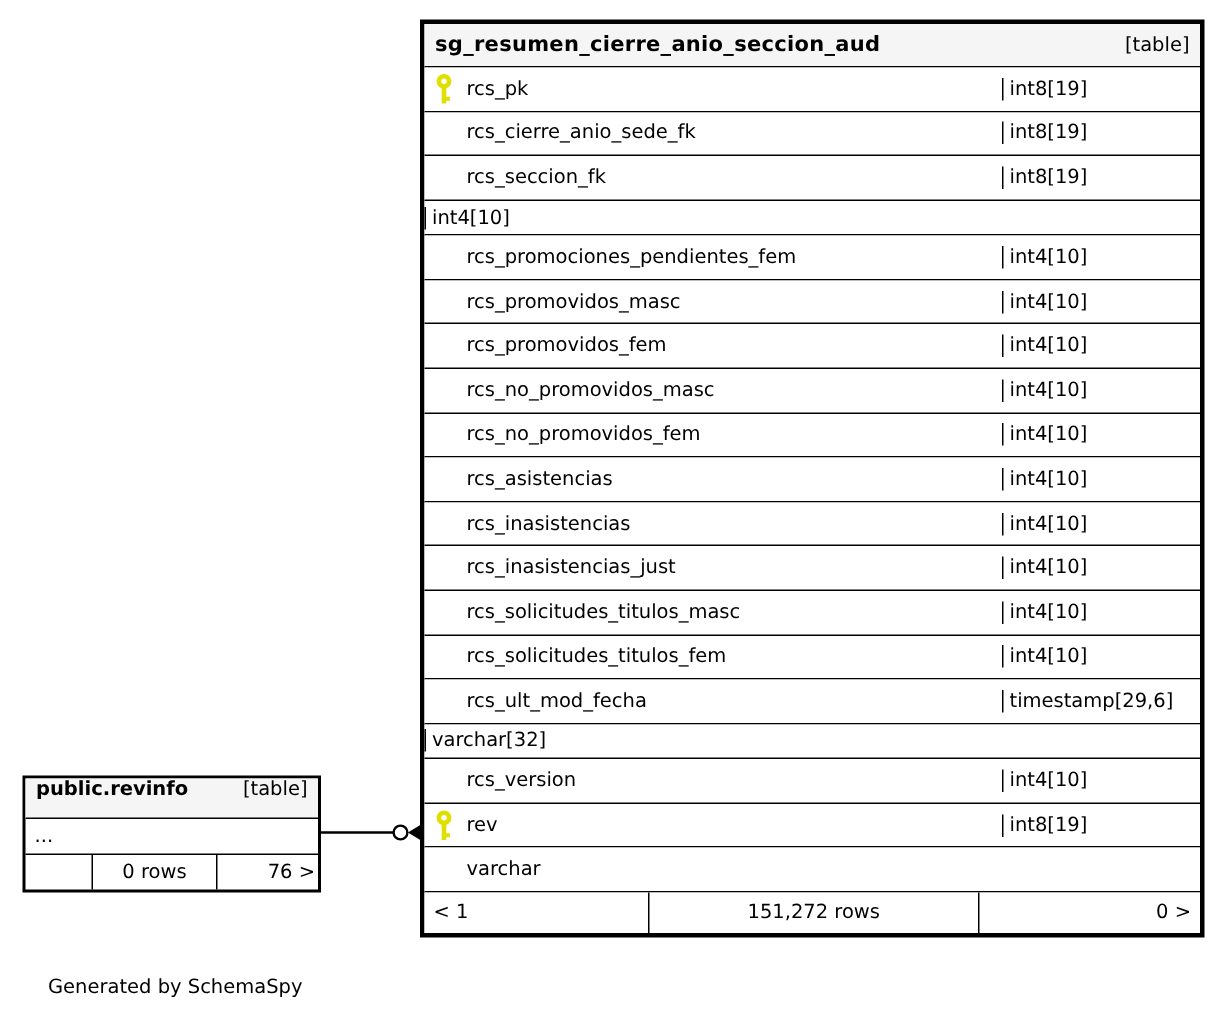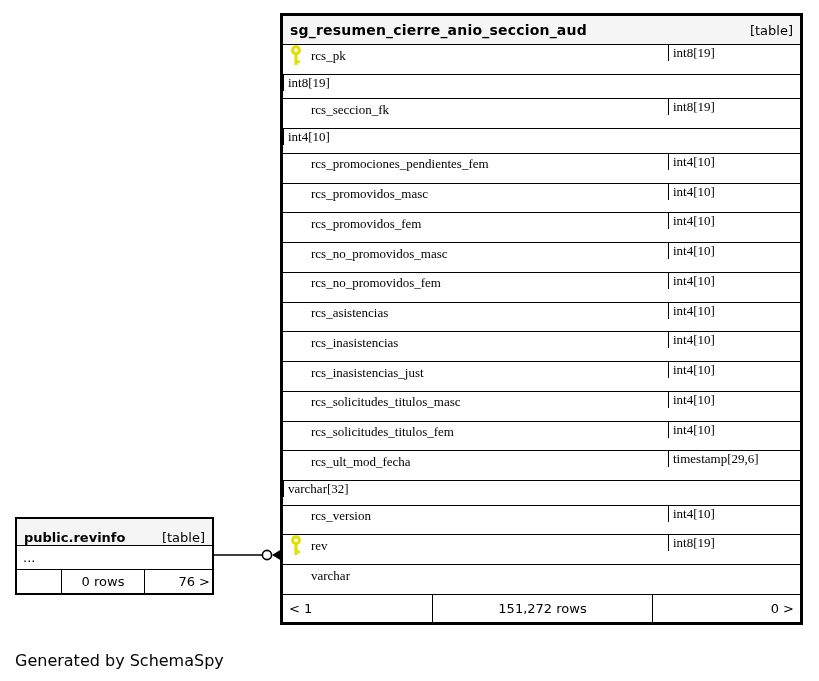--- a/index.html
+++ b/index.html
@@ -22,22 +22,22 @@
   }
   .mt-header{
     height:29px;flex:0 0 29px;background:var(--header-bg);
     border-bottom:1px solid var(--line);
     display:flex;align-items:center;padding:0 7px;font-size:13px;
   }
   .mt-title{font-weight:bold;font-size:14px;letter-spacing:0.2px;}
   .mt-badge{margin-left:auto;font-size:13px;}
   .mt-rows{flex:1 1 auto;display:flex;flex-direction:column;}
   .mt-row{
-    flex:1 1 auto;display:flex;align-items:flex-start;
-    border-bottom:1px solid var(--line);font-size:13px;background:#fff;font-family:Liberation Serif, serif;
+    flex:1 1 auto;display:flex;align-items:center;
+    border-bottom:1px solid var(--line);font-size:13px;background:#fff;
   }
   .cell-name{
     flex:1 1 auto;display:flex;align-items:center;padding-left:7px;
   }
   .key-wrap{width:14px;flex:0 0 14px;display:inline-flex;align-items:center;margin-right:7px;}
   .cell-type{
     flex:0 0 132px;width:132px;border-left:1px solid var(--line);
     display:flex;align-items:center;padding-left:4px;
   }
   .mt-footer{
@@ -49,37 +49,37 @@
   .mf-last{flex:0 0 147px;justify-content:flex-end;}
   
   .rel-table{
     position:absolute;left:15px;top:517px;width:199px;height:78px;
     border:2px solid var(--line);background:#fff;
     display:flex;flex-direction:column;font-size:13px;
   }
   .rel-header{
     height:27px;flex:0 0 27px;background:var(--header-bg);
     border-bottom:1px solid var(--line);
-    display:flex;align-items:flex-end;padding:0 7px;
+    display:flex;align-items:flex-start;padding:0 7px;
   }
   .rel-title{font-weight:bold;font-size:13px;}
   .rel-badge{margin-left:auto;font-size:13px;}
   .rel-body{
     flex:1 1 auto;display:flex;align-items:center;padding-left:6px;
     border-bottom:1px solid var(--line);
   }
   .rel-footer{height:23px;flex:0 0 23px;display:flex;}
   .rf-cell{display:flex;align-items:center;}
   .rf-first{flex:0 0 44px;}
   .rf-mid{flex:1 1 auto;justify-content:center;border-left:1px solid var(--line);border-right:1px solid var(--line);}
   .rf-last{flex:0 0 67px;justify-content:flex-end;padding-right:2px;}
   
   .connector{position:absolute;left:212px;top:544px;width:69px;height:22px;}
   
-  .credit{position:absolute;left:15px;top:651px;font-size:16px;}
+  .credit{position:absolute;left:32px;top:651px;font-size:13px;}
 </style>
 </head>
 <body>
 
 <div class="rel-table">
   <div class="rel-header">
     <span class="rel-title">public.revinfo</span>
     <span class="rel-badge">[table]</span>
   </div>
   <div class="rel-body">...</div>
@@ -110,20 +110,30 @@
           <line x1="6" y1="8.6" x2="6" y2="20" stroke="var(--key)" stroke-width="3.1"></line>
           <line x1="6" y1="16.8" x2="10" y2="16.8" stroke="var(--key)" stroke-width="2.6"></line>
         </svg>
       </span>
       <span>rcs_pk</span>
     </span>
     <span class="cell-type">int8[19]</span>
   </div>
 
   <div class="mt-row">
+    <span class="cell-name">
+      <span class="key-wrap" style="visibility: hidden;">
+        <svg width="13" height="21" viewBox="0 0 13 21">
+          <circle cx="6" cy="5.2" r="3.4" fill="none" stroke="var(--key)" stroke-width="3.1"></circle>
+          <line x1="6" y1="8.6" x2="6" y2="20" stroke="var(--key)" stroke-width="3.1"></line>
+          <line x1="6" y1="16.8" x2="10" y2="16.8" stroke="var(--key)" stroke-width="2.6"></line>
+        </svg>
+      </span>
+      <span>rcs_cierre_anio_sede_fk</span>
+    </span>
     <span class="cell-type">int8[19]</span>
   </div>
 
   <div class="mt-row">
     <span class="cell-name">
       <span class="key-wrap" style="visibility: hidden;">
         <svg width="13" height="21" viewBox="0 0 13 21">
           <circle cx="6" cy="5.2" r="3.4" fill="none" stroke="var(--key)" stroke-width="3.1"></circle>
           <line x1="6" y1="8.6" x2="6" y2="20" stroke="var(--key)" stroke-width="3.1"></line>
           <line x1="6" y1="16.8" x2="10" y2="16.8" stroke="var(--key)" stroke-width="2.6"></line>

